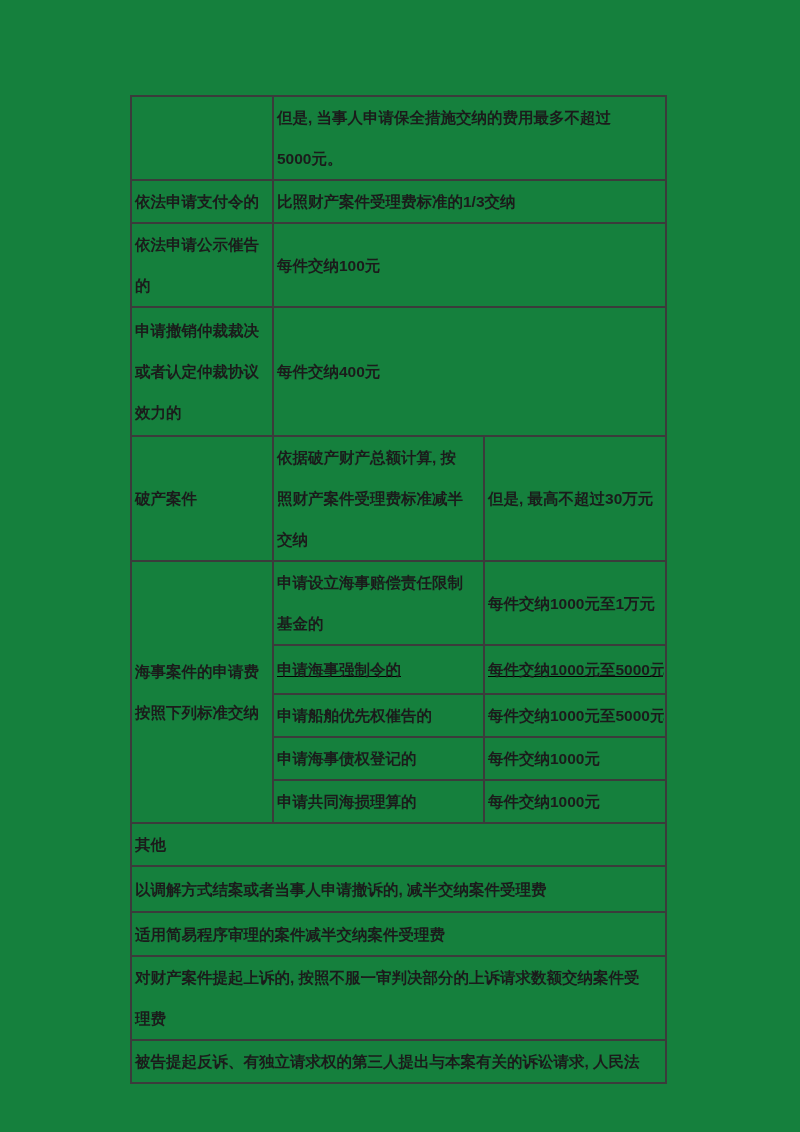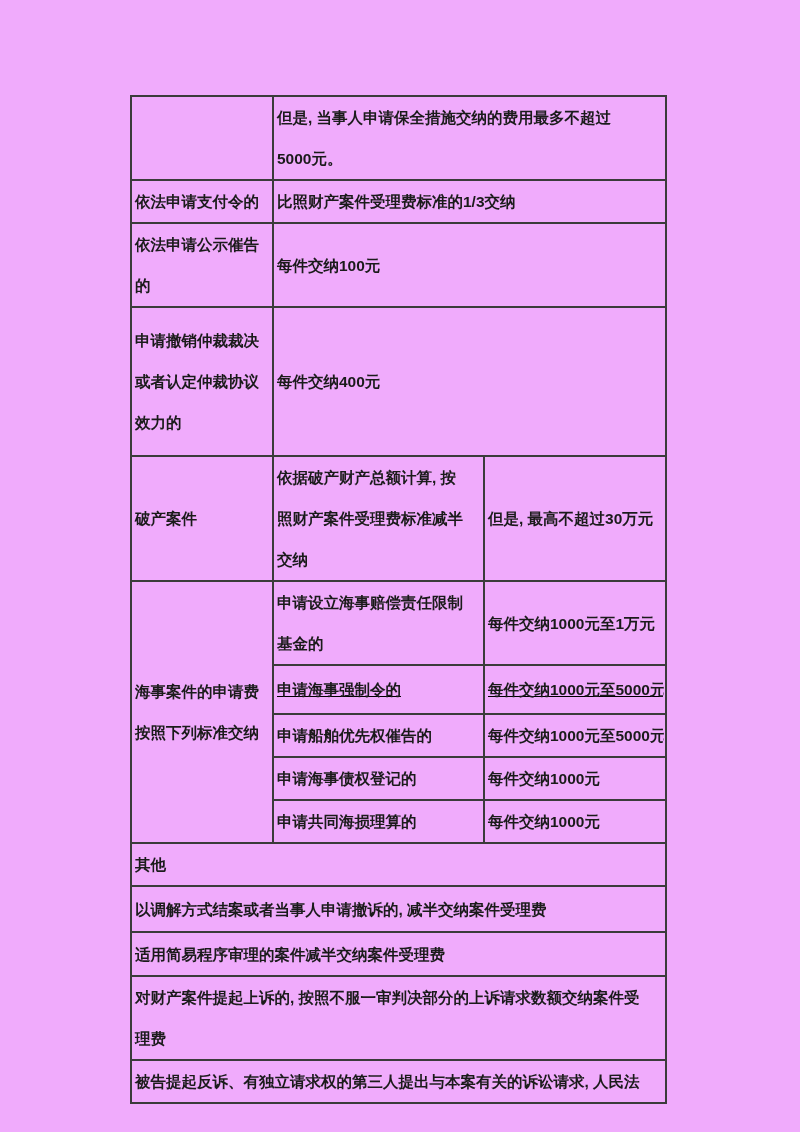--- a/index.html
+++ b/index.html
@@ -10,21 +10,21 @@
   body {
     width: 800px;
     height: 1132px;
     position: relative;
     overflow: hidden;
     font-family: "Liberation Sans", sans-serif;
   }
   .page {
     position: absolute;
     inset: 0;
-    background: #f0abfc;
+    background: #15803d;
     padding-left: 12px;
   }
   table.fee-table {
     position: absolute;
     left: 130px;
     top: 95px;
     width: 535px;
     border-collapse: collapse;
     table-layout: fixed;
   }
@@ -40,21 +40,21 @@
     overflow: hidden;
     word-break: keep-all;
   }
   td.c2 { padding-left: 12px; }
   td.c3 { padding-left: 4px; border-radius: 30px; }
   td.lh-tight { line-height: 33px; }
   td.lh-solo  { line-height: 19px; }
   tr.r-cont  { height: 66px; }
   tr.r-pay   { height: 36px; margin-top: 24px; }
   tr.r-pub   { height: 82px; }
-  tr.r-arb   { height: 149px; }
+  tr.r-arb   { height: 129px; }
   tr.r-bank  { height: 125px; }
   tr.r-mar1  { height: 65px; }
   tr.r-mar2  { height: 49px; text-decoration: underline; }
   tr.r-mar3  { height: 41px; }
   tr.r-mar4  { height: 43px; }
   tr.r-mar5  { height: 42px; }
   tr.r-other { height: 21px; }
   tr.r-rule1 { height: 46px; margin-left: 30px; }
   tr.r-rule2 { height: 44px; }
   tr.r-rule3 { height: 84px; }

